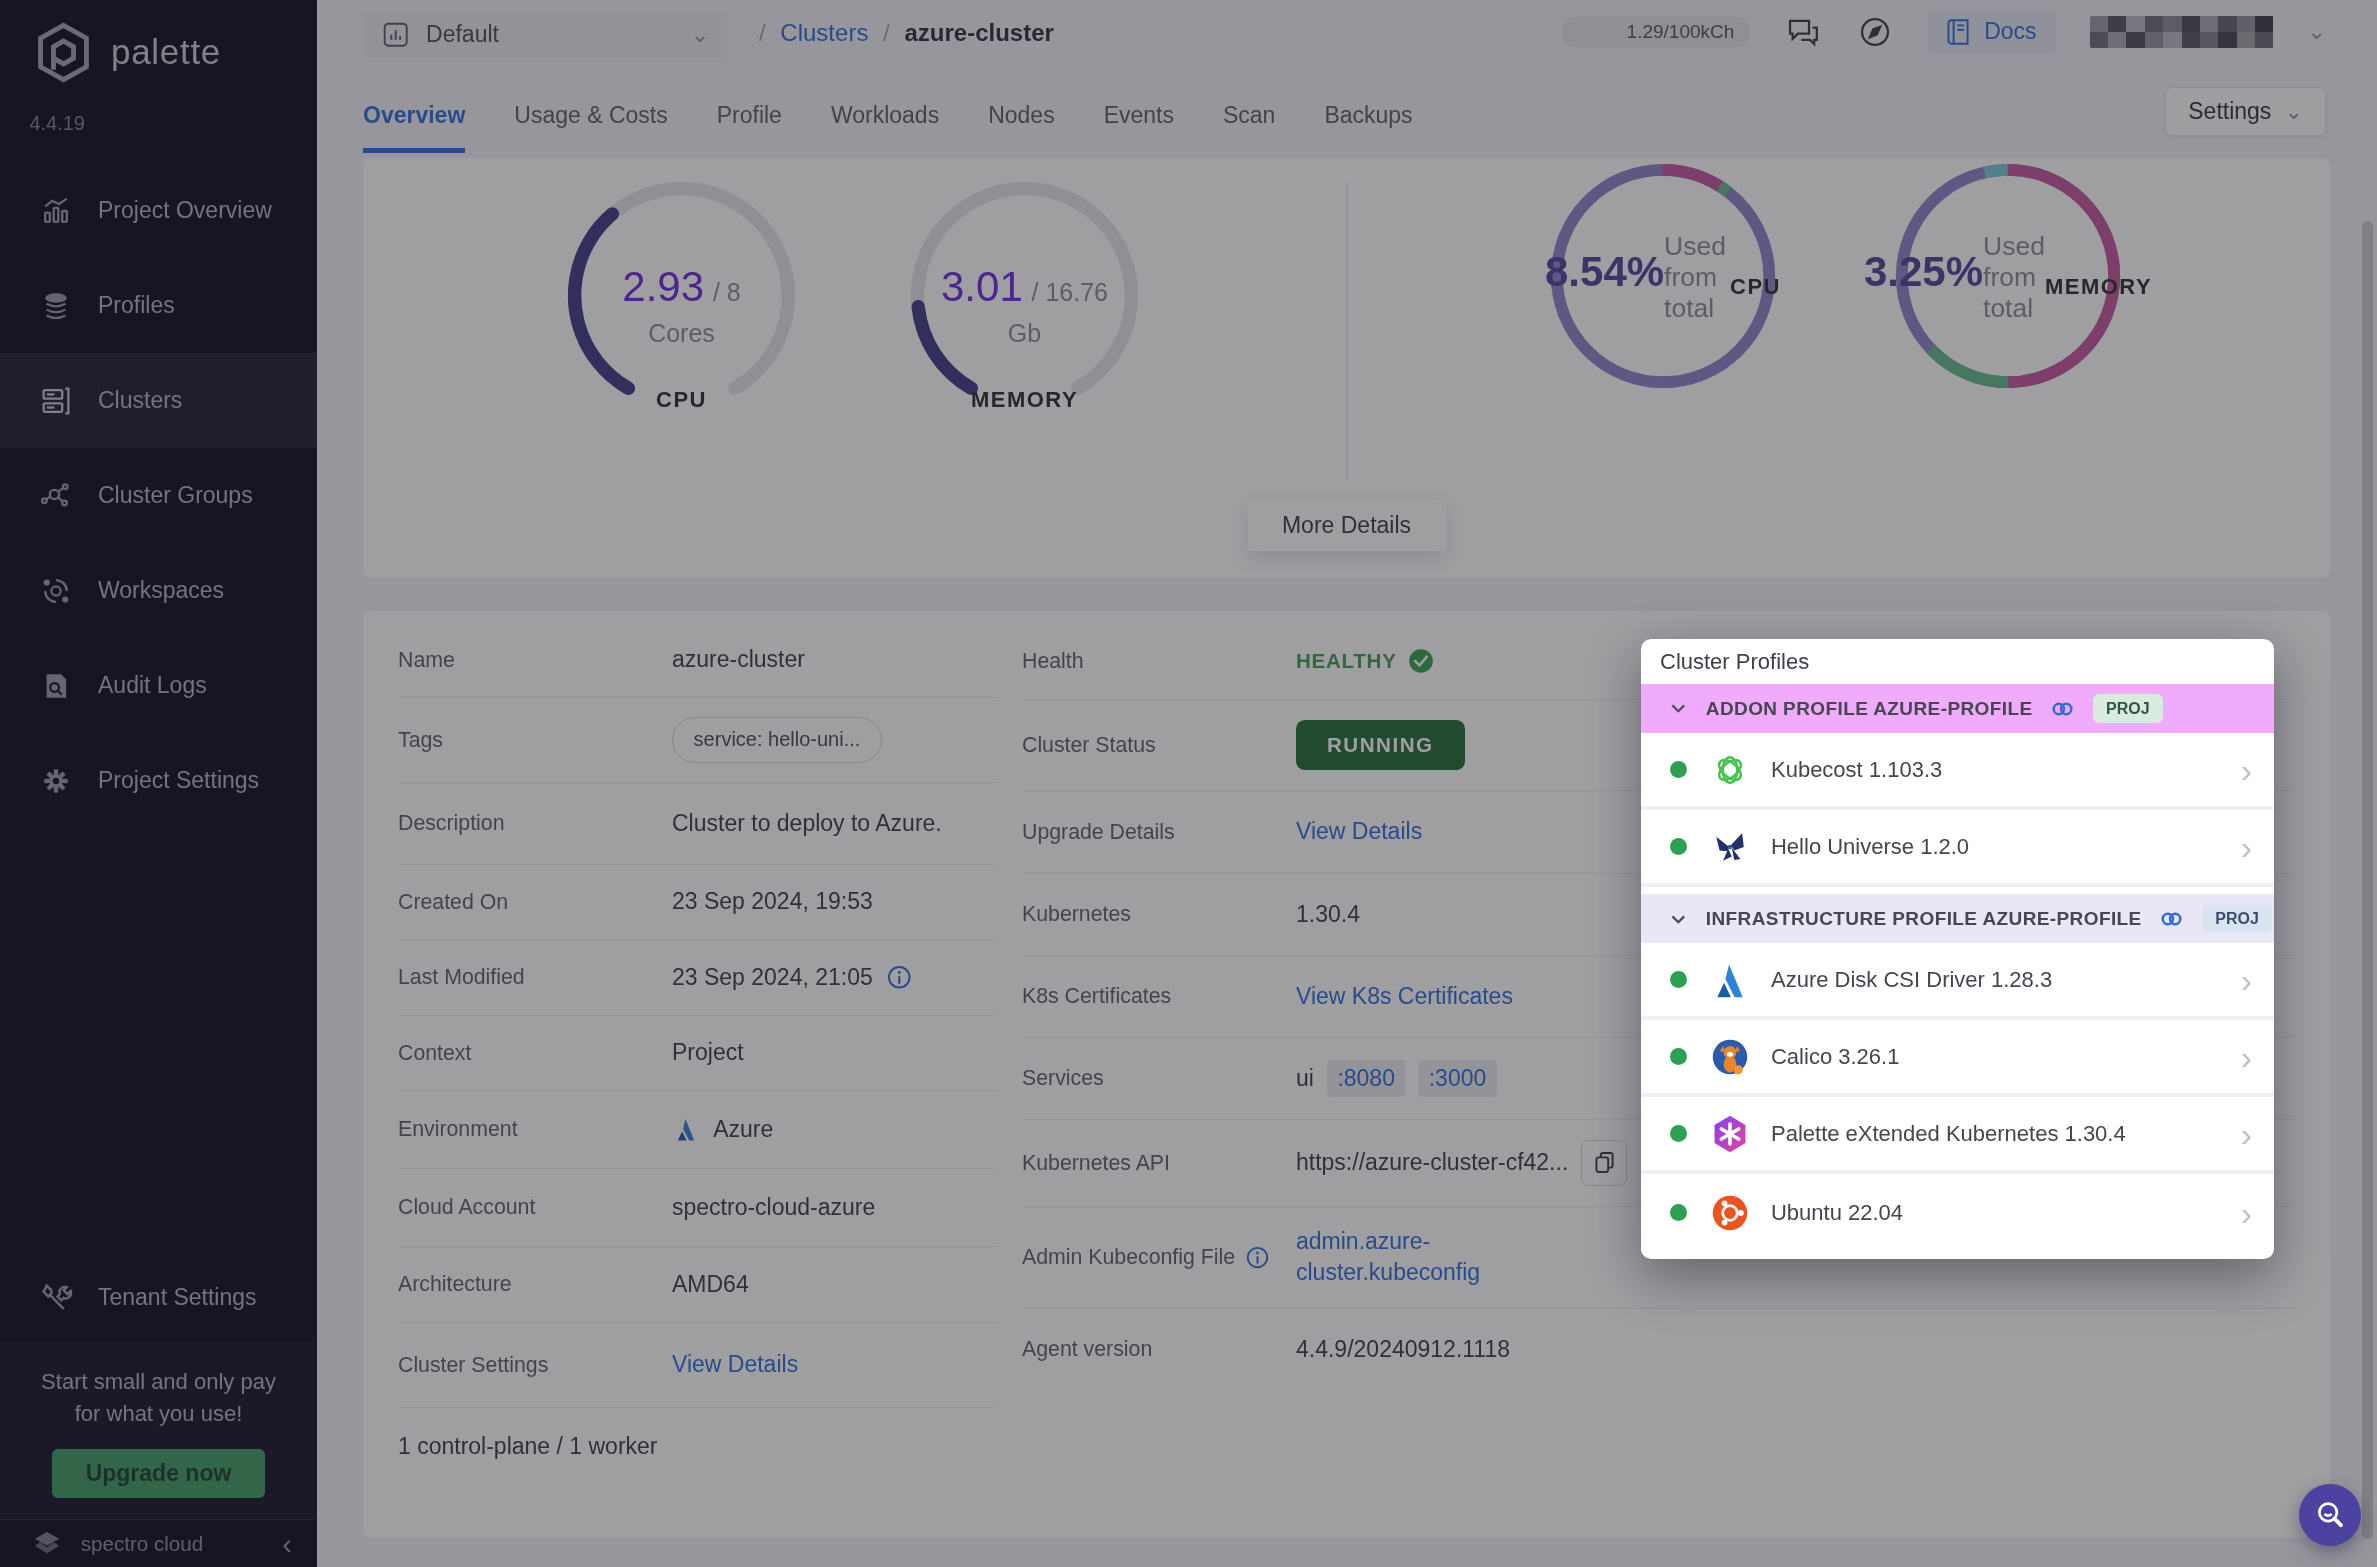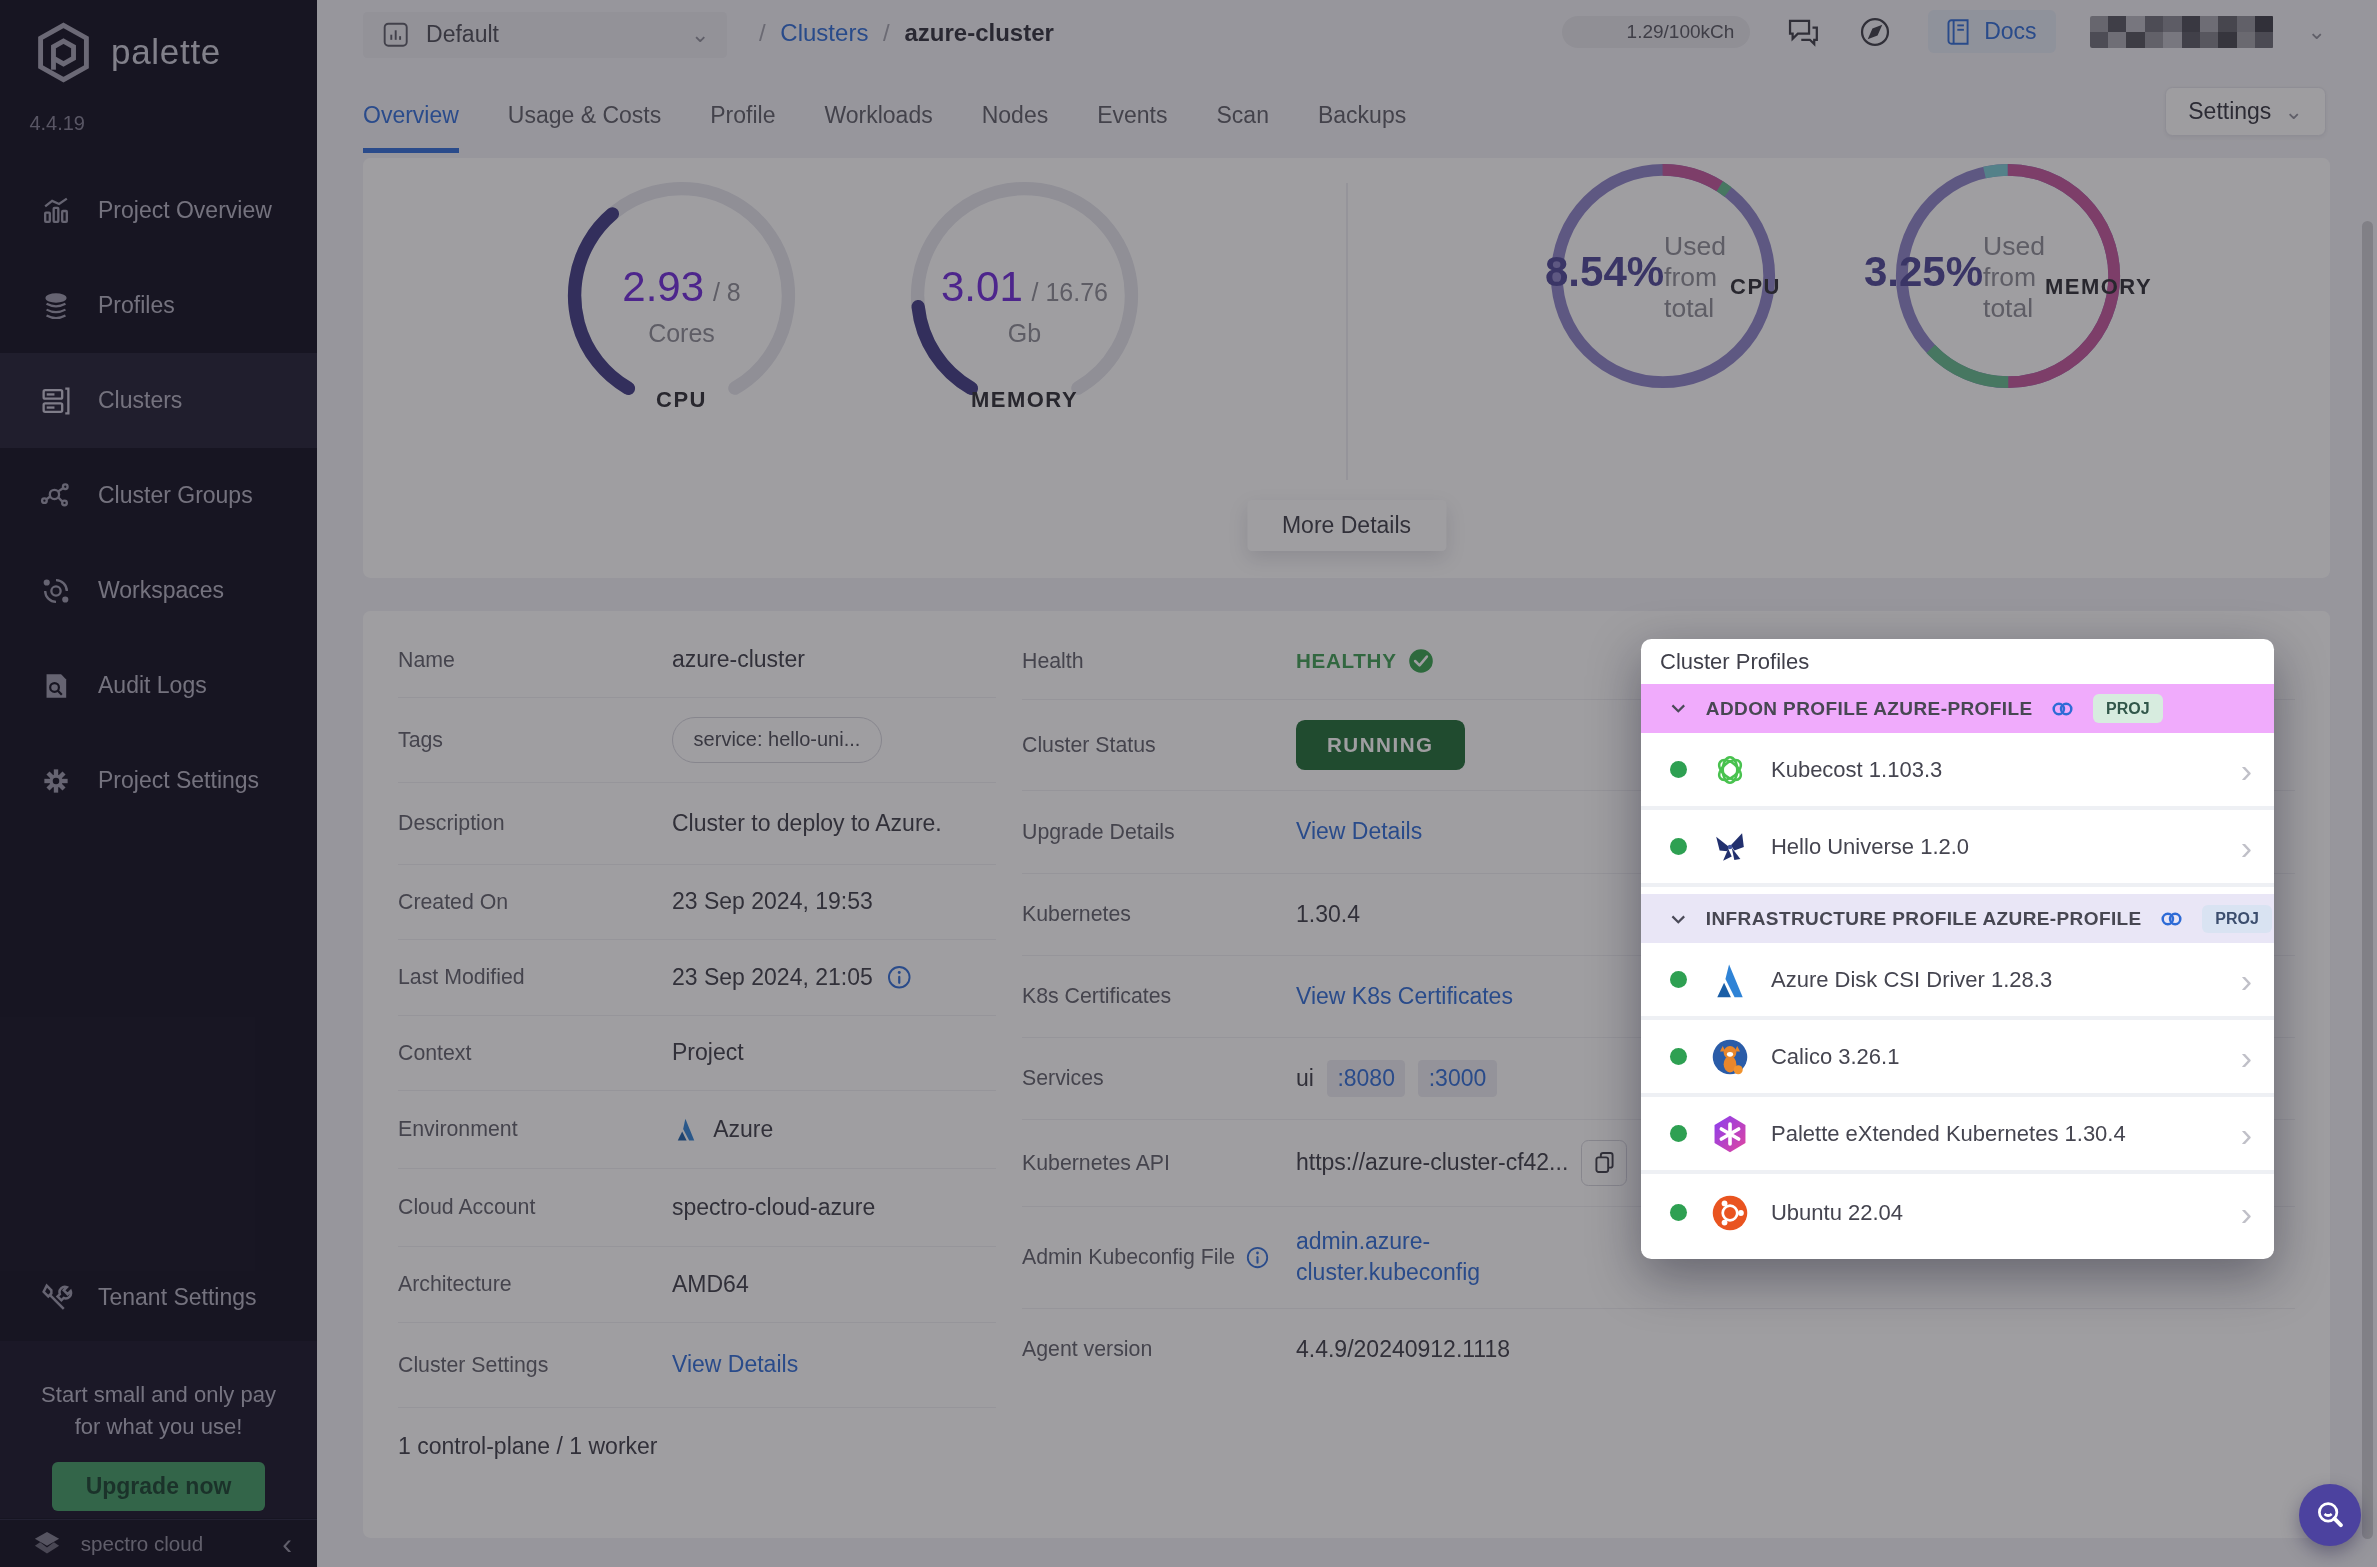--- a/index.html
+++ b/index.html
@@ -11,21 +11,21 @@
   .sidebar { position:absolute; left:0; top:0; width:317px; height:1568px; background:#0e0c1d; z-index:10; }
   .logo-row { position:absolute; left:32px; top:20.6px; display:flex; align-items:center; gap:16px; }
   .logo-text { font-size:35px; font-weight:500; color:#cac9d6; letter-spacing:0.7px; }
   .version { position:absolute; left:29.4px; top:112px; font-size:20px; color:#807e92; }
   .nav { position:absolute; left:0; top:163px; width:317px; }
   .nav-item { height:95px; display:flex; align-items:center; gap:25px; padding-left:38px; color:#b3b1c1; font-size:23px; cursor:pointer; }
   .nav-item.active { background:#1e1b30; }
   .nav-item .ic { width:35px; display:flex; justify-content:center; }
   .tenant { position:absolute; top:1250px; left:0; width:317px; }
   .promo { position:absolute; left:0; top:1341px; width:317px; height:177px; background:#141126; text-align:center; }
-  .promo-text { margin-top:38px; font-size:22px; line-height:32px; color:#b5b3c4; }
+  .promo-text { margin-top:25px; font-size:22px; line-height:32px; color:#b5b3c4; }
   .upgrade-btn { margin-top:19px; display:inline-block; background:#3f9a63; color:#143f2b; font-size:23px; font-weight:600; padding:11px 34px; border-radius:5.9px; border:none; cursor:pointer; }
   .side-footer { position:absolute; left:0; bottom:0; width:317px; height:49px; border-top:0.7px solid #23203a; display:flex; align-items:center; padding:0 25px 0 28px; gap:14.7px; }
   .side-footer .brand { font-size:20.6px; color:#8f8d9e; flex:1; }
   .collapse { color:#8f8d9e; font-size:29.4px; line-height:1; cursor:pointer; }
 
   
   .main { position:absolute; left:317px; top:0; width:2061px; height:1568px; }
   .topbar { position:absolute; left:0; top:0; width:2061px; height:74px; }
   .proj-select { position:absolute; left:46px; top:11.8px; width:364px; height:46px; background:#e9e9ef; border-radius:4.4px; display:flex; align-items:center; padding:0 17.7px; gap:16px; cursor:pointer; }
   .proj-select .lbl { font-size:23px; color:#4a4a55; flex:1; }
@@ -37,21 +37,21 @@
   .top-right { position:absolute; right:52px; top:10.3px; display:flex; align-items:center; gap:34px; }
   .usage-pill { width:188px; height:32px; background:#e4e4ea; border-radius:735px; display:flex; align-items:center; justify-content:flex-end; padding-right:16px; font-size:19px; color:#55555f; }
   .icon-btn { cursor:pointer; display:flex; align-items:center; }
   .docs-box { display:flex; align-items:center; gap:11.8px; background:#e2e9f5; border-radius:5.9px; padding:7.4px 19px; color:#2e6bd6; font-size:23px; cursor:pointer; }
   .redacted { display:flex; flex-wrap:wrap; width:184px; height:32px; overflow:hidden; border-radius:2.2px; cursor:pointer; }
   .redacted i { display:block; width:18.4px; height:16px; }
 
   
   .tabs { position:absolute; left:46px; top:81px; height:74px; display:flex; gap:49px; align-items:center; }
   .tab { font-size:23px; color:#5c5c66; padding-bottom:5.9px; cursor:pointer; position:relative; }
-  .tab.active { color:#2f6bd8; font-weight:400; }
+  .tab.active { color:#2f6bd8; font-weight:700; }
   .tab.active::after { content:""; position:absolute; left:0; right:0; bottom:-19px; height:5.2px; background:#2f6bd8; }
   .settings-btn { position:absolute; right:52px; top:87px; height:49px; background:#fdfdfe; border:0.7px solid #e3e3ea; border-radius:7.4px; display:flex; align-items:center; gap:13.2px; padding:0 22px; font-size:23px; color:#33333e; cursor:pointer; box-shadow:0 1.5px 4.4px rgba(20,20,40,.06); }
 
   
   .card { position:absolute; background:#fff; border-radius:7.4px; }
   .card1 { left:46px; top:158px; width:1967px; height:420px; }
   .vdivider { position:absolute; left:983px; top:25px; width:1.5px; height:297px; background:#ededf2; }
   .gauge-wrap { position:absolute; width:243px; height:243px; }
   .gauge-wrap svg { position:absolute; left:0; top:0; }
   .gauge-center { position:absolute; inset:0; display:flex; flex-direction:column; align-items:center; justify-content:center; transform:translateY(10.3px); }

